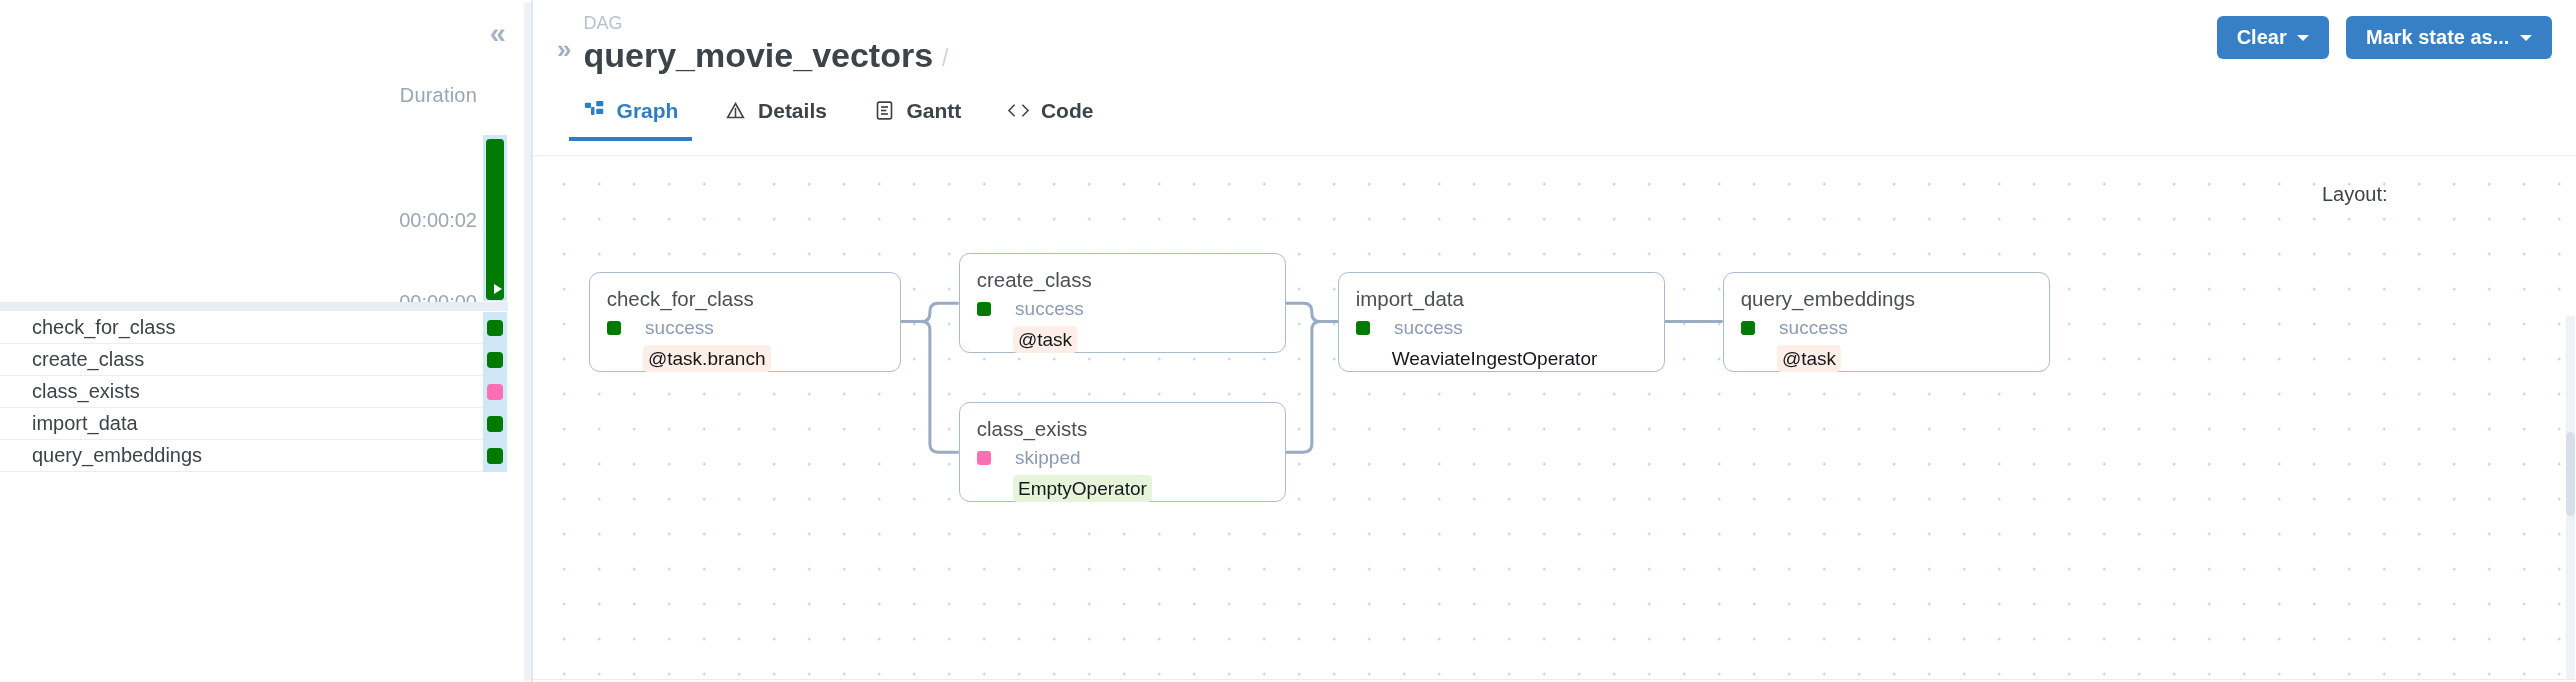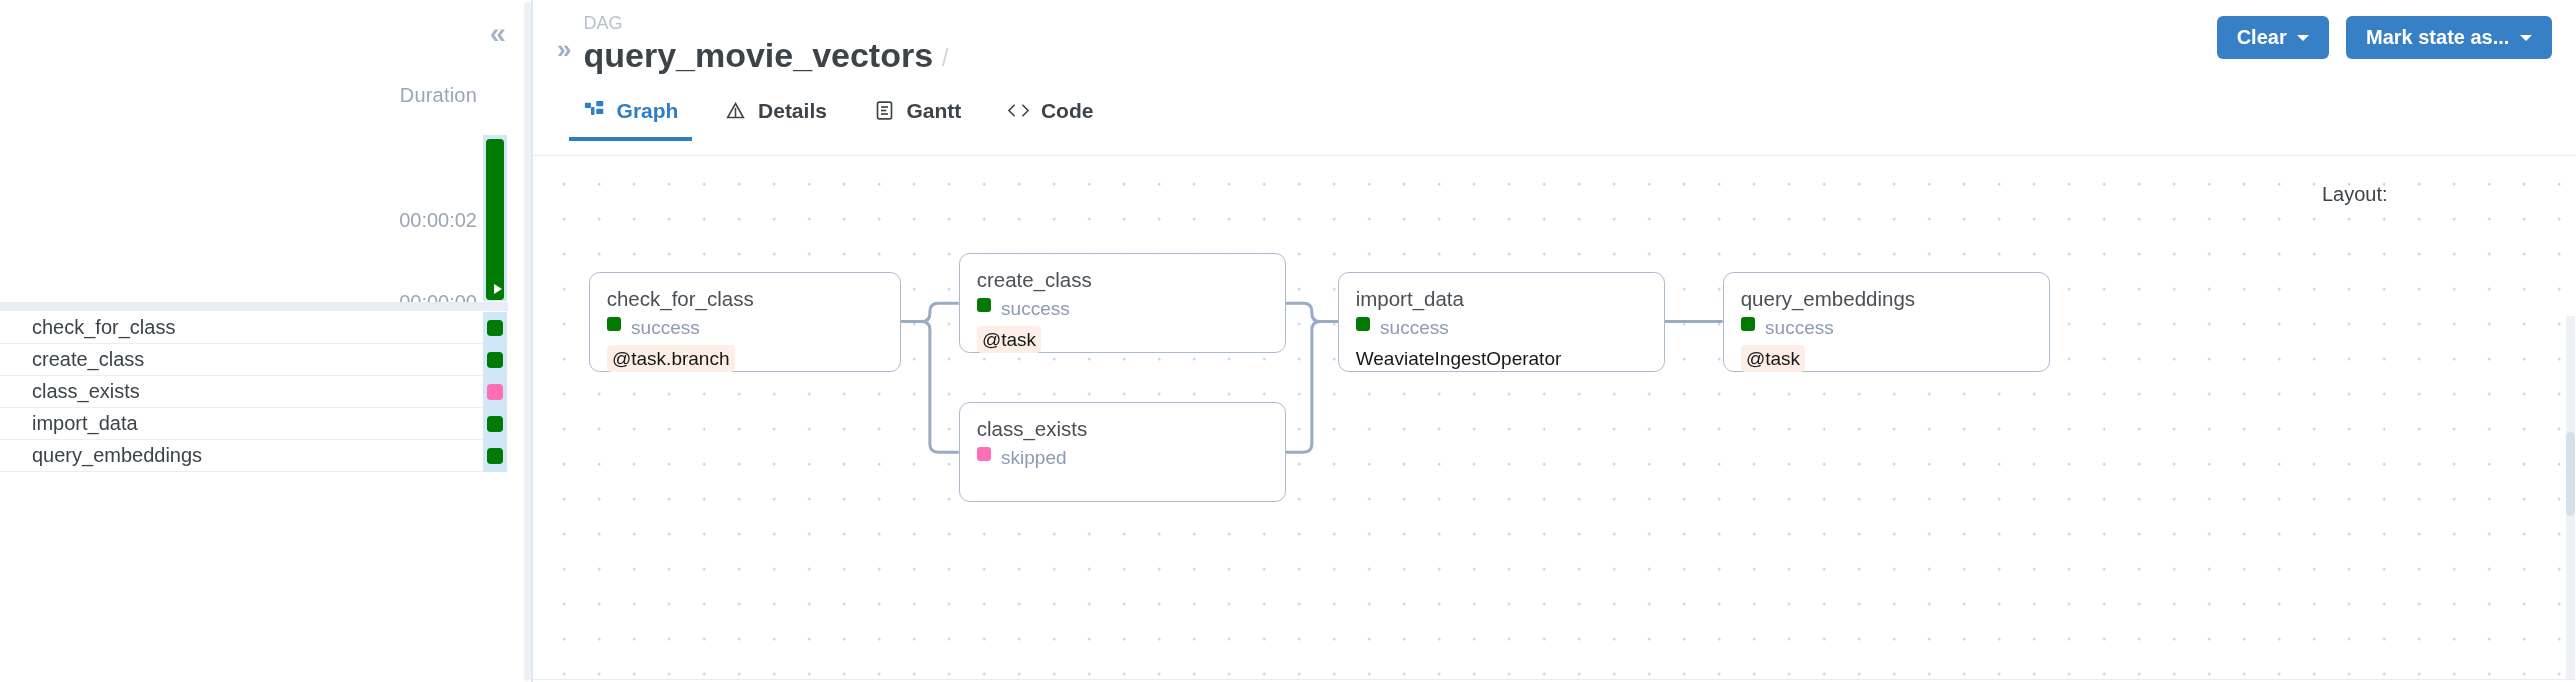--- a/index.html
+++ b/index.html
@@ -319,22 +319,22 @@
   }
   .node-title {
     font-size: 20.5px;
     color: #4a5055;
     line-height: 1.2;
     white-space: nowrap;
     margin-bottom: 5.3px;
   }
   .node-state {
     display: flex;
-    align-items: flex-start;
-    gap: 10px;
+    align-items: center;
+    gap: 24px;
     margin-bottom: 6px;
   }
   .node-state-square {
     width: 14.4px;
     height: 14.4px;
     border-radius: 3px;
   }
   .node-state-label {
     font-size: 19px;
     color: #8c9bb3;
@@ -343,21 +343,21 @@
   .node-operator {
     font-size: 19px;
     color: #16181a;
     line-height: 1.25;
     border-radius: 4.6px;
     display: inline-block;
     padding: 1.5px 5.3px;
     white-space: nowrap;
     align-self: flex-start;
   }
-  .op-wrap { display: flex; }
+  .op-wrap { display: flex; margin-left: 36px; }
 
   
   #layout-control {
     position: absolute;
     right: 40px;
     top: 27px;
     width: 214px;
   }
   #layout-label {
     font-size: 20px;
@@ -572,20 +572,23 @@
           <div class="op-wrap">
             <span class="node-operator" style="background: rgb(253, 238, 231);">@task</span>
           </div>
         </div>
         <div class="node" style="left: 426px; top: 246px; width: 327px; height: 100px;">
           <div class="node-title">class_exists</div>
           <div class="node-state">
             <span class="node-state-square" style="background: rgb(252, 111, 180);"></span>
             <span class="node-state-label">skipped</span>
           </div>
+          <div class="op-wrap">
+            <span class="node-operator" style="background: rgb(230, 244, 220);">EmptyOperator</span>
+          </div>
         </div>
         <div class="node" style="left: 805px; top: 116px; width: 327px; height: 100px;">
           <div class="node-title">import_data</div>
           <div class="node-state">
             <span class="node-state-square" style="background: rgb(1, 122, 1);"></span>
             <span class="node-state-label">success</span>
           </div>
           <div class="op-wrap">
             <span class="node-operator" style="background: transparent; padding: 1.5px 0px;">WeaviateIngestOperator</span>
           </div>

